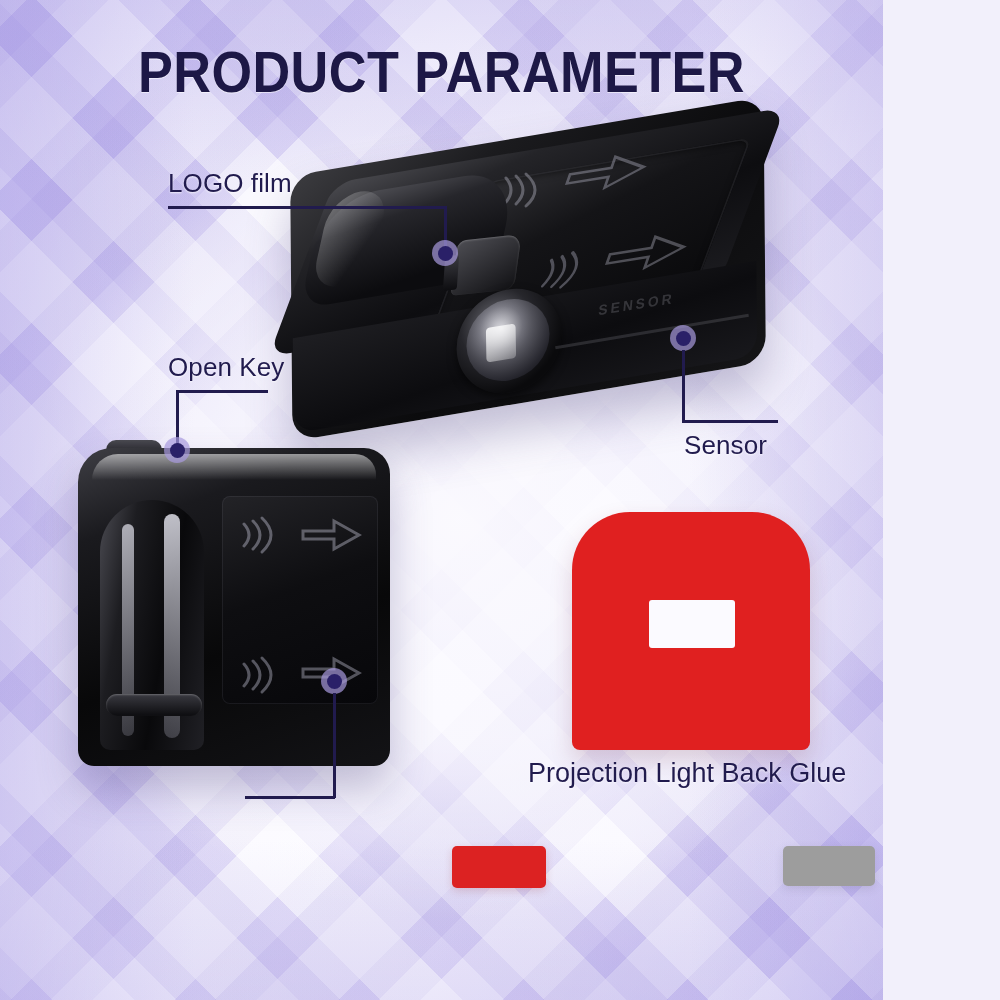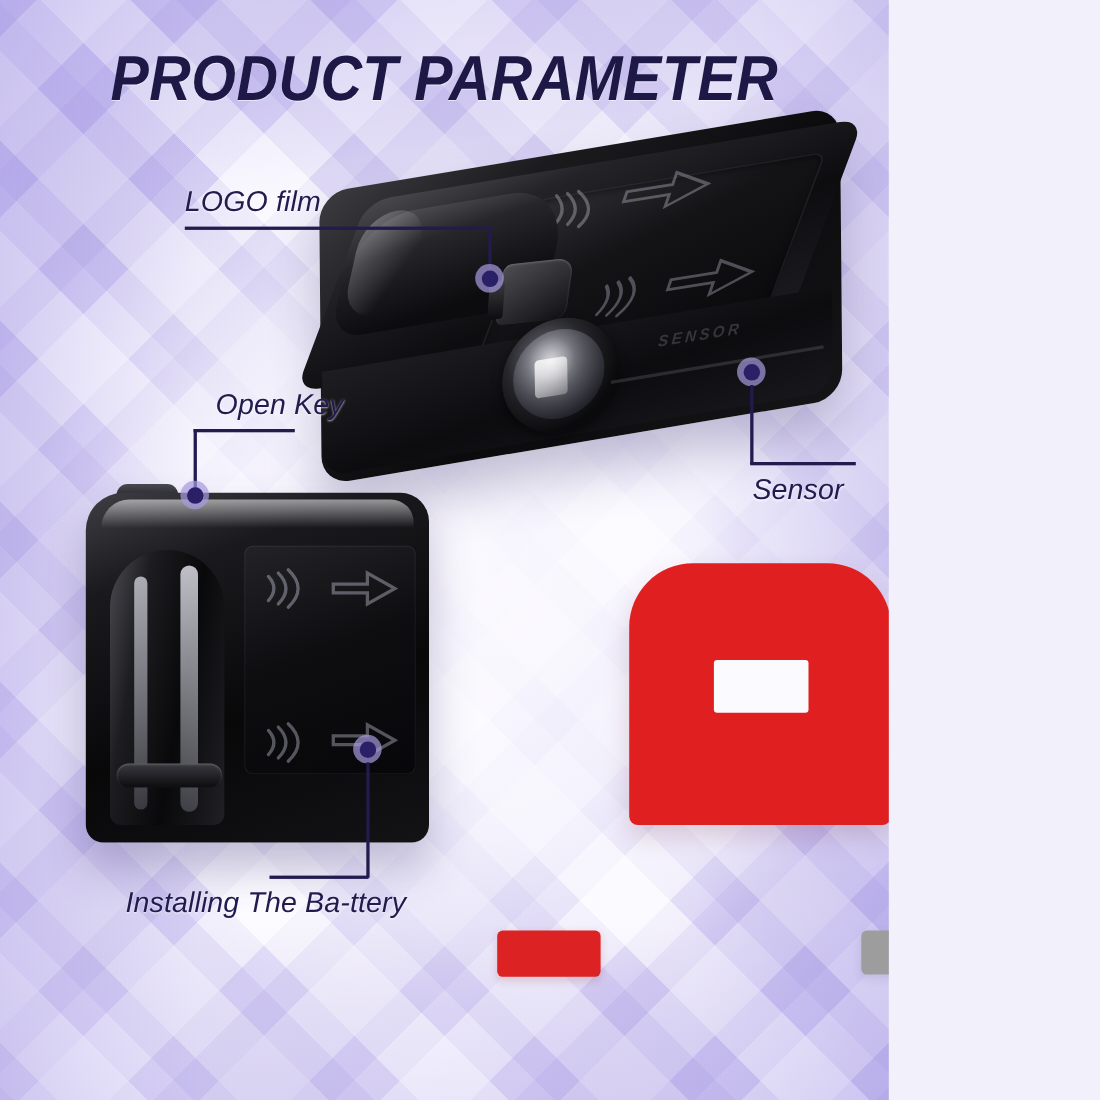--- a/index.html
+++ b/index.html
@@ -1,21 +1,21 @@
 <!DOCTYPE html>
 <html><head>
 <meta charset="utf-8">
 <style>
   html,body{margin:0;padding:0;}
   body{
     width:1000px;height:1000px;overflow:hidden;
     font-family:"Liberation Sans","DejaVu Sans",sans-serif;
     background:#f2f0fb;
   }
-  #stage{position:relative;width:808px;height:1000px;overflow:hidden;font-style:italic;}
+  #stage{position:relative;width:883px;height:1000px;overflow:hidden;}
 
   
   .bg-base{
     position:absolute;inset:0;
     background:
       radial-gradient(ellipse 78% 62% at 58% 48%, #fbfaff 0%, #f6f4fd 42%, rgba(246,244,253,0) 78%),
       linear-gradient(118deg,#c9c2f2 0%,#dcd7f7 16%,#ebe8fb 36%,#f6f4fe 56%,#ece8fb 76%,#d8d2f6 92%,#cac3f2 100%);
   }
   .bg-diamonds{
     position:absolute;left:-220px;top:-220px;right:-220px;bottom:-220px;
@@ -310,33 +310,33 @@
 
   <div id="gluepad">
     <div class="hole"></div>
   </div>
 
   <div class="lbl" style="left:168px;top:168px;">LOGO film</div>
   <div class="lead-h" style="left:168px;top:206px;width:278px;"></div>
   <div class="lead-v" style="left:444px;top:206px;height:48px;"></div>
   <div class="dot" style="left:432px;top:240px;"></div>
 
-  <div class="lbl" style="left:196px;top:352px;">Open Key</div>
+  <div class="lbl" style="left:168px;top:352px;">Open Key</div>
   <div class="lead-h" style="left:176px;top:390px;width:92px;"></div>
   <div class="lead-v" style="left:176px;top:390px;height:60px;"></div>
   <div class="dot" style="left:164px;top:437px;"></div>
 
   <div class="dot" style="left:670px;top:325px;"></div>
   <div class="lead-v" style="left:682px;top:350px;height:72px;"></div>
   <div class="lead-h" style="left:682px;top:420px;width:96px;"></div>
   <div class="lbl" style="left:684px;top:430px;">Sensor</div>
 
   <div class="dot" style="left:321px;top:668px;"></div>
   <div class="lead-v" style="left:333px;top:693px;height:105px;"></div>
   <div class="lead-h" style="left:245px;top:796px;width:90px;"></div>
-  <div class="lbl" style="left:114px;top:805px;">Installing The Ba-ttery</div>
-
+
+  <div class="cap" style="left:528px;top:758px;">Projection Light Back Glue</div>
 
   <div class="swatch" id="sw-red"></div>
   <div class="swatch" id="sw-gray"></div>
 
 
 </div>
 
 </body></html>

